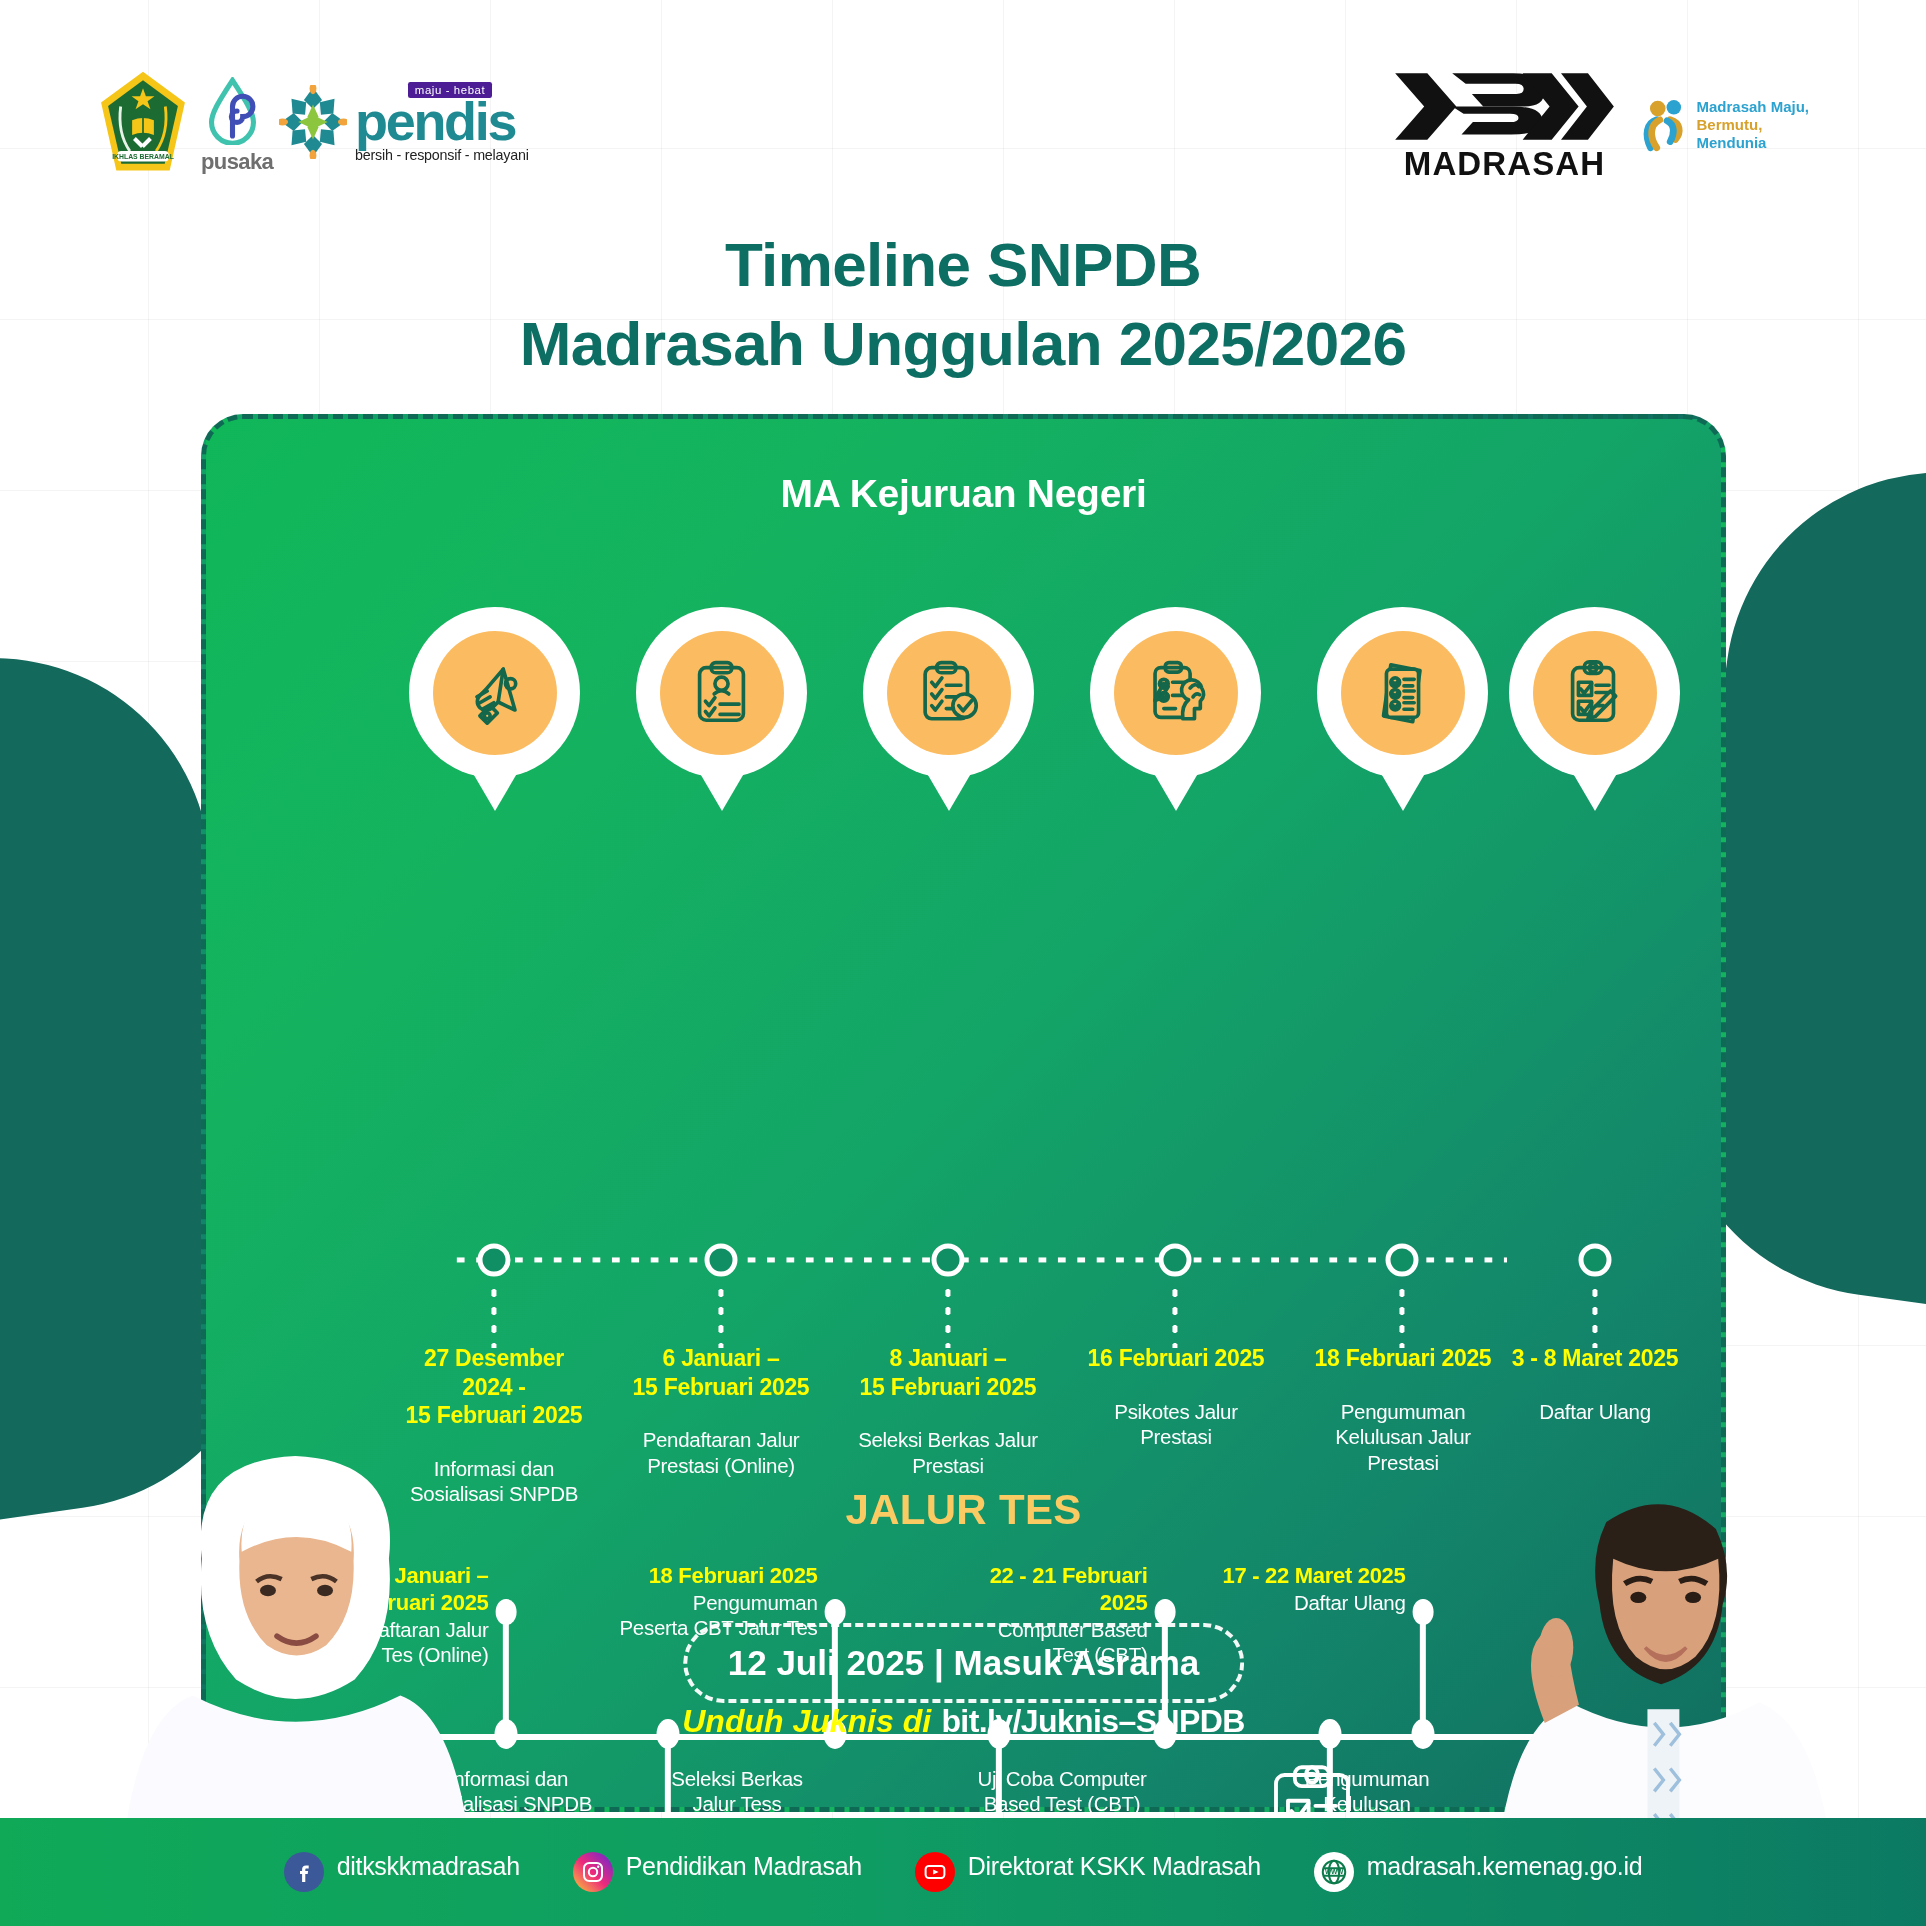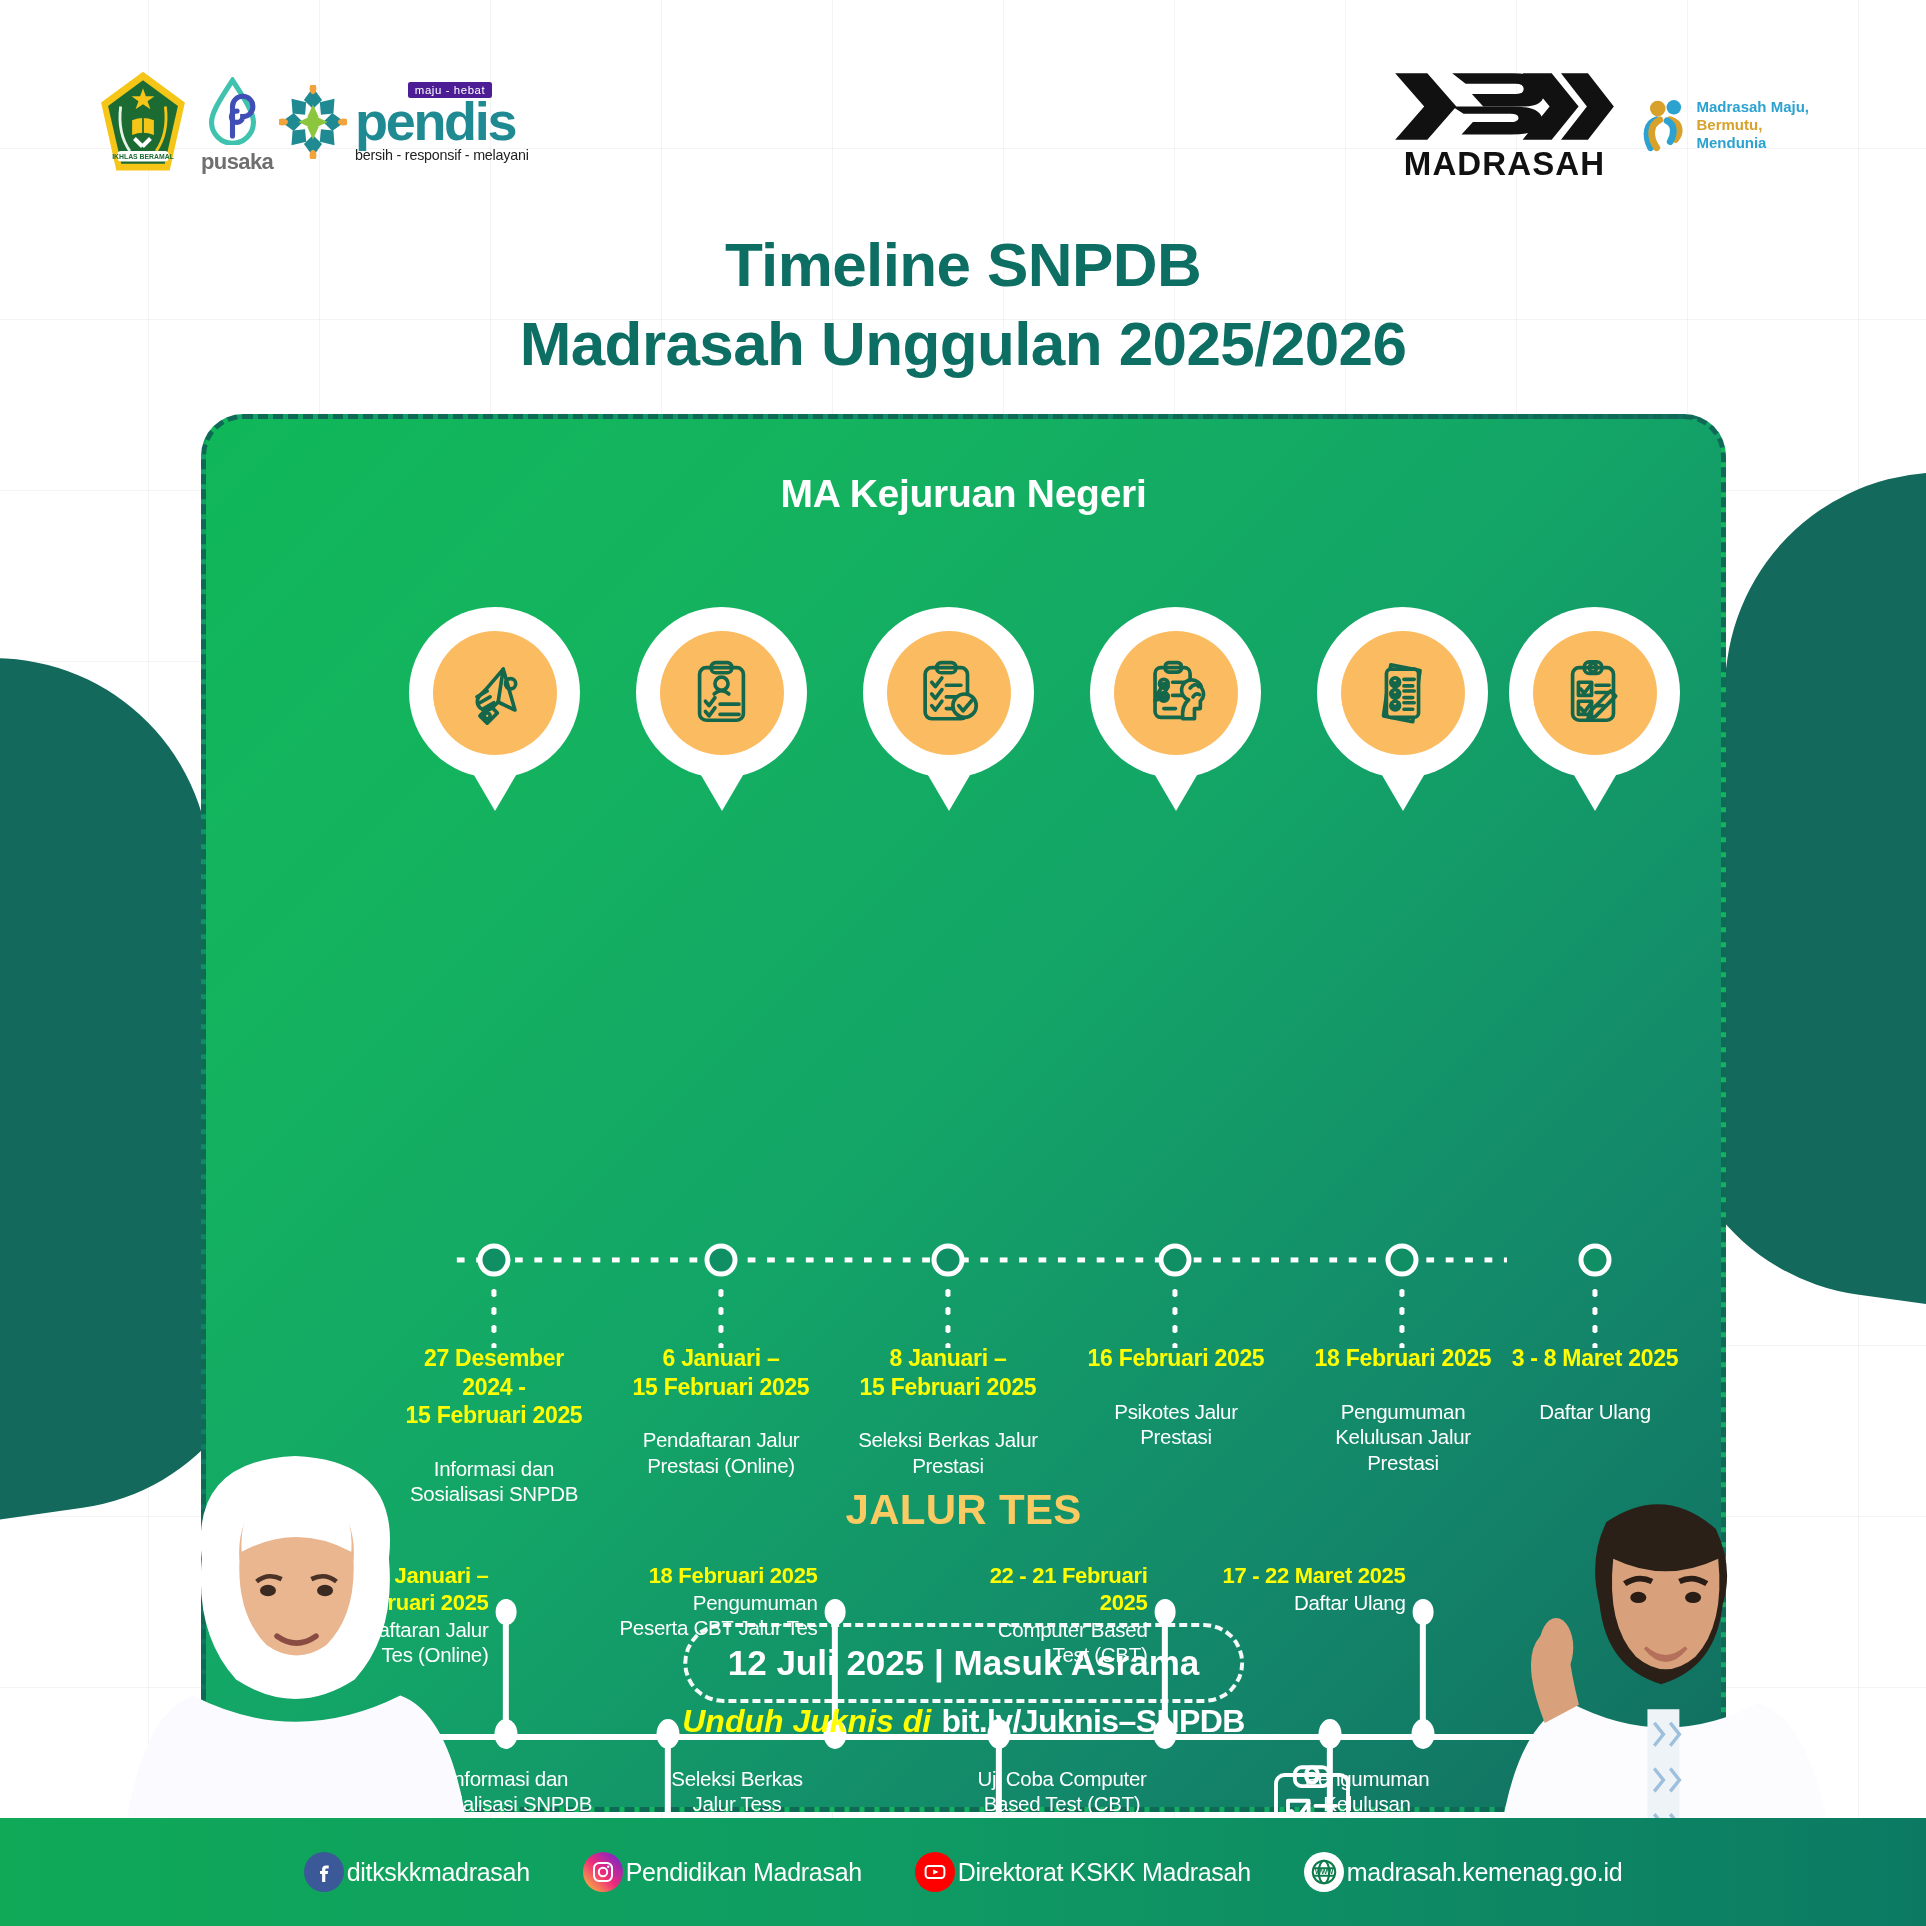--- a/index.html
+++ b/index.html
@@ -156,21 +156,21 @@
   .student{ position:absolute; bottom:0; z-index:7; }
   .student.left{ left:74px; width:445px; height:502px; }
   .student.right{ right:57px; width:434px; height:502px; }
 
   
   .footer{
      position:absolute; left:0; bottom:0; width:100%; height:108px; z-index:9;
      background:linear-gradient(90deg,#0fa958 0%,#0f9c63 45%,#0c7a63 100%);
      display:flex; align-items:center; justify-content:center; gap:53px;
   }
-  .fitem{ display:flex; align-items:center; gap:3px; color:#fff; font-size:25px; letter-spacing:-0.3px;}
+  .fitem{ display:flex; gap:13px; color:#fff; font-size:25px; letter-spacing:-0.3px;}
   .ficon{ width:40px; height:40px; border-radius:50%; display:flex; align-items:center; justify-content:center; flex:0 0 auto;}
   .ficon.fb{ background:#3b5998; }
   .ficon.ig{ background:linear-gradient(45deg,#f9ce34 0%,#ee2a7b 48%,#6228d7 100%); }
   .ficon.yt{ background:#ff0000; }
   .ficon.www{ background:#fff; }
 </style>
 </head>
 <body>
 
 <div class="bg-grid"></div>

